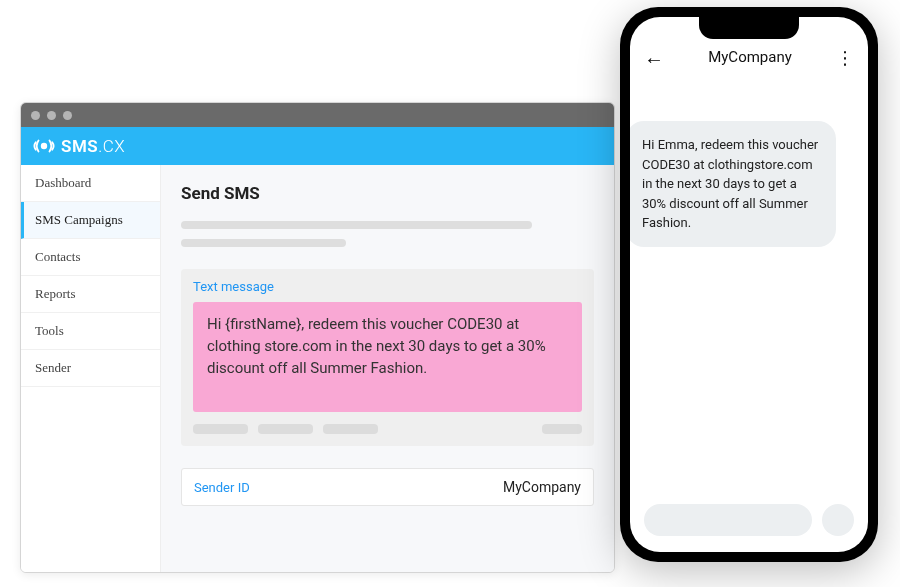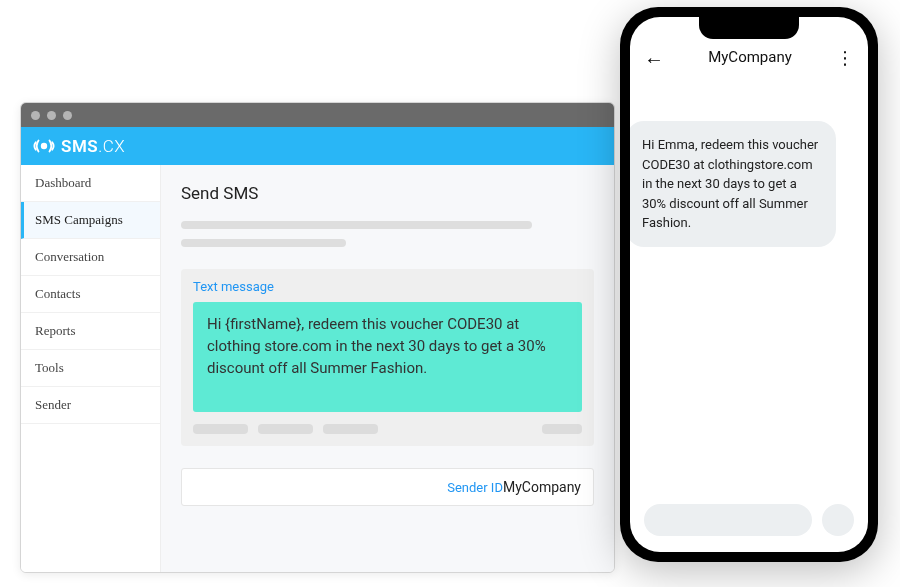--- a/index.html
+++ b/index.html
@@ -86,21 +86,21 @@
     }
 
     .main-panel {
       flex: 1;
       background: #f7f8fa;
       padding: 18px 20px;
     }
     .page-title {
       font-size: 17px;
       color: #222;
-      font-weight: 400;
+      font-weight: 700;
       margin-bottom: 18px;
     }
     .placeholder-line {
       height: 8px;
       background: #dedede;
       border-radius: 4px;
       margin-bottom: 10px;
     }
     .ph1 { width: 85%; }
     .ph2 { width: 40%; margin-bottom: 22px; }
@@ -110,21 +110,21 @@
       border-radius: 4px;
       padding: 10px 12px 12px;
       margin-bottom: 22px;
     }
     .card-label {
       font-size: 13px;
       color: #2196f3;
       margin-bottom: 8px;
     }
     .textarea-box {
-      background: #5eead4;
+      background: #f9a8d4;
       border-radius: 3px;
       padding: 12px 14px;
       font-size: 15px;
       line-height: 1.45;
       color: #333;
       min-height: 110px;
     }
     .card-footer-phs {
       display: flex;
       gap: 10px;
@@ -135,21 +135,21 @@
       background: #dcdcdc;
       border-radius: 4px;
     }
     .fp1 { width: 55px; }
     .fp2 { width: 55px; }
     .fp3 { width: 55px; }
     .fp4 { width: 40px; margin-left: auto; }
 
     .sender-row {
       display: flex;
-      justify-content: flex-end;
+      justify-content: space-between;
       align-items: center;
       padding: 10px 12px;
       background: #fff;
       border: 1px solid #e5e5e5;
       border-radius: 3px;
     }
     .sender-label { font-size: 13px; color: #2196f3; }
     .sender-value { font-size: 14px; color: #222; }
 
     
@@ -261,21 +261,20 @@
         </g>
         <circle cx="12" cy="12" r="3.5" fill="#fff"></circle>
       </svg>
       <span class="logo-text"><span>SMS</span><span class="thin">.CX</span></span>
     </div>
   </div>
   <div class="app-body">
     <div class="sidebar">
       <div class="sidebar-item">Dashboard</div>
       <div class="sidebar-item active">SMS Campaigns</div>
-      <div class="sidebar-item">Conversation</div>
       <div class="sidebar-item">Contacts</div>
       <div class="sidebar-item">Reports</div>
       <div class="sidebar-item">Tools</div>
       <div class="sidebar-item">Sender</div>
     </div>
     <div class="main-panel">
       <div class="page-title">Send SMS</div>
       <div class="placeholder-line ph1"></div>
       <div class="placeholder-line ph2"></div>
 

